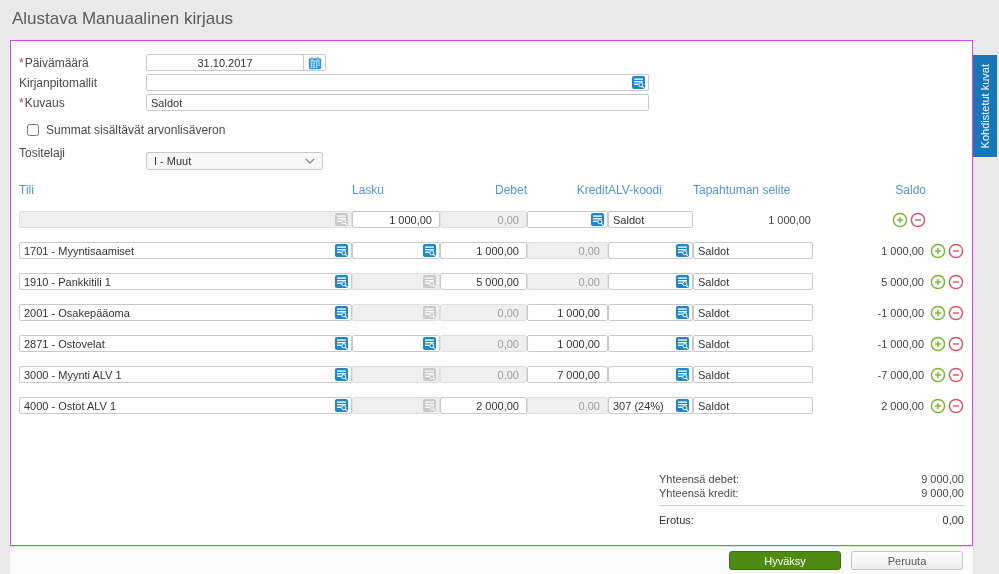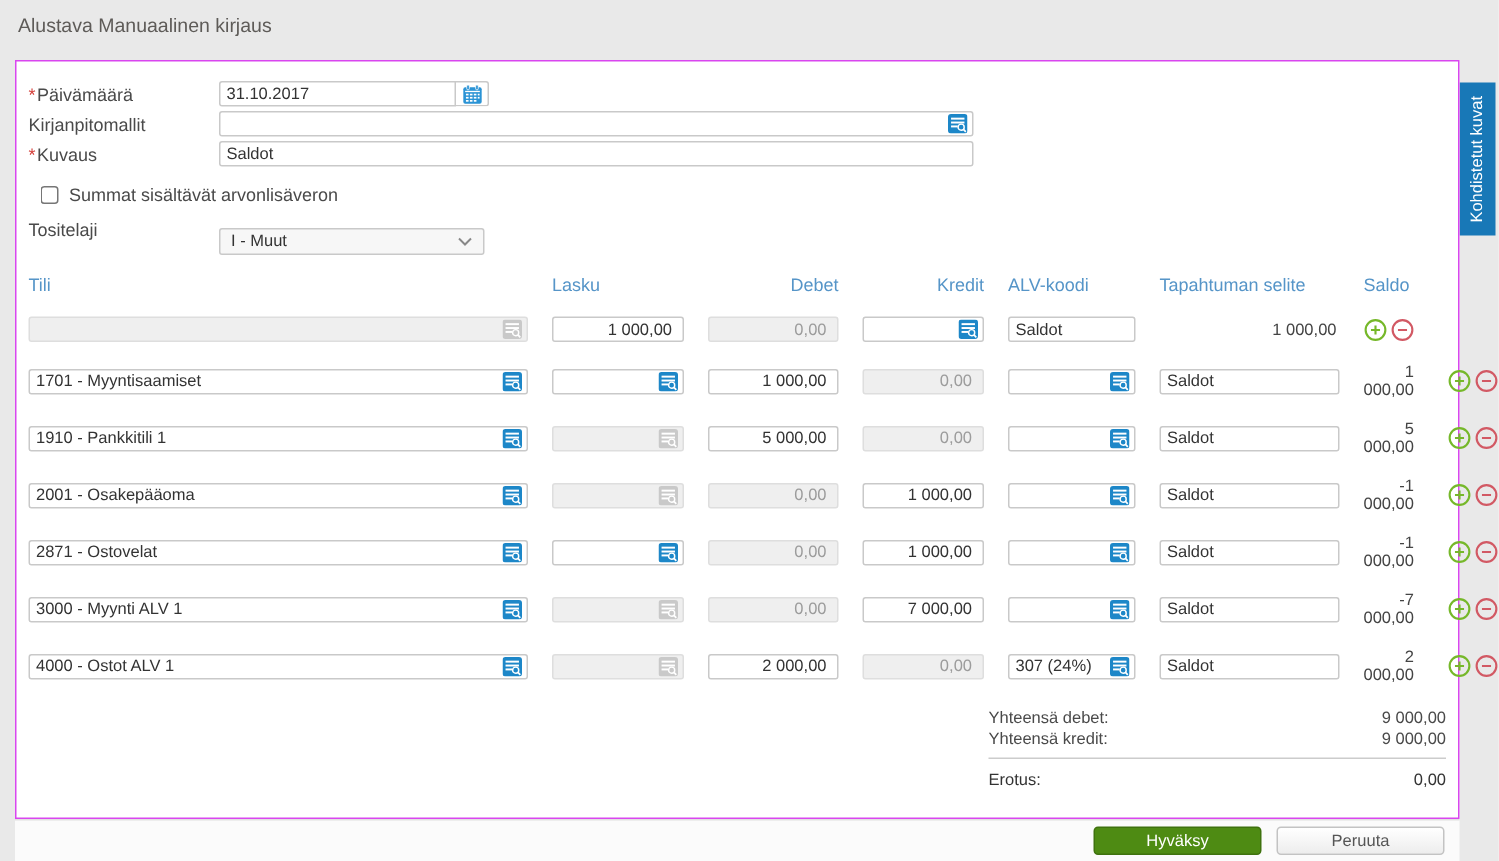--- a/index.html
+++ b/index.html
@@ -1,35 +1,35 @@
 <!DOCTYPE html>
 <html><head>
 <meta charset="utf-8">
 <style>
   * { margin:0; padding:0; box-sizing:border-box; }
   html,body { background:#e9e9e9; }
   .page { position:relative; width:999px; height:574px; background:#e9e9e9;
           font-family:"Liberation Sans", sans-serif; overflow:hidden; }
-  .page-title { position:absolute; top:9px; left:12px; font-size:13px; color:#5e5b58; font-weight:400; }
+  .page-title { position:absolute; top:9px; left:12px; font-size:17px; color:#5e5b58; font-weight:400; }
 
   .panel { position:absolute; left:10px; top:40px; width:963px; bottom:28px;
            background:#fff; border:1px solid #d946ef; padding:12px 8px 0 8px; }
 
   .side-tab { position:absolute; top:55px; right:2px; width:24px; height:102px;
               background:#1878b7; color:#fff; display:flex; align-items:center; justify-content:center;
               cursor:pointer; }
   .side-tab span { writing-mode:vertical-rl; transform:rotate(180deg); font-size:11px; white-space:nowrap; }
 
   
   .form-row { display:flex; align-items:center; height:19px; margin-bottom:1px; }
   .form-label { width:127px; font-size:12px; color:#4a4a4a; flex:none; }
   .req { color:#d43f3a; margin-right:1px; }
   .text-input { height:17px; border:1px solid #c9c9c9; border-radius:2px; font-size:11px;
                 padding:0 4px; color:#333; font-family:inherit; background:#fff; }
-  .date-input { width:158px; border-radius:2px 0 0 2px; }
+  .date-input { width:158px; border-radius:2px 0 0 2px;text-align:center; }
   .cal-btn { width:22px; height:17px; border:1px solid #c9c9c9; border-left:none; background:#fff;
              display:flex; align-items:center; justify-content:center; border-radius:0 2px 2px 0; cursor:pointer; }
   .field { display:flex; align-items:center; border:1px solid #c9c9c9; border-radius:2px;
            background:#fff; height:17px; padding:0 3px 0 0; }
   .field input { border:none; outline:none; flex:1; min-width:0; font-size:11px; padding:0 4px;
                  background:transparent; color:#333; font-family:inherit; }
   .field input:disabled { color:#9c9c9c; }
   .field.disabled { background:#efefef; border-color:#dedede; }
   .field.disabled .licon { color:#c9c9c9; }
   .wide { width:503px; }
@@ -38,21 +38,21 @@
   .chk-row { margin-top:8px; margin-bottom:4px; }
   .chk-row input { width:12px; height:12px; margin-left:8px; }
   .chk-label { font-size:12px; color:#4a4a4a; margin-left:7px; }
   .select { width:177px; height:18px; border:1px solid #c9c9c9; border-radius:2px; background:#f7f7f7;
             display:flex; align-items:center; justify-content:space-between; font-size:11px; color:#333;
             padding:0 7px; cursor:pointer;margin-top:16px; }
 
   
   .table { margin-top:21px; }
   .thead, .trow { display:grid; grid-template-columns:333px 88px 87px 81px 85px 120px 1fr 38px;
-                  column-gap:16px; align-items:center;margin-top:14px; }
+                  column-gap:0; align-items:center;margin-top:14px; }
   .thead { font-size:12px; color:#5695c8; margin-bottom:5px; }
   .h-r { text-align:right; }
   .trow { margin-bottom:2px; }
   .num { text-align:right; }
   .c-balance { text-align:right; font-size:11px; color:#444; padding-right:2px; }
   .c-actions { display:flex; gap:2px; justify-content:flex-end; }
   .iconbtn { width:16px; height:16px; display:flex; cursor:pointer; }
   .iconbtn svg { width:16px; height:16px; }
 
   

